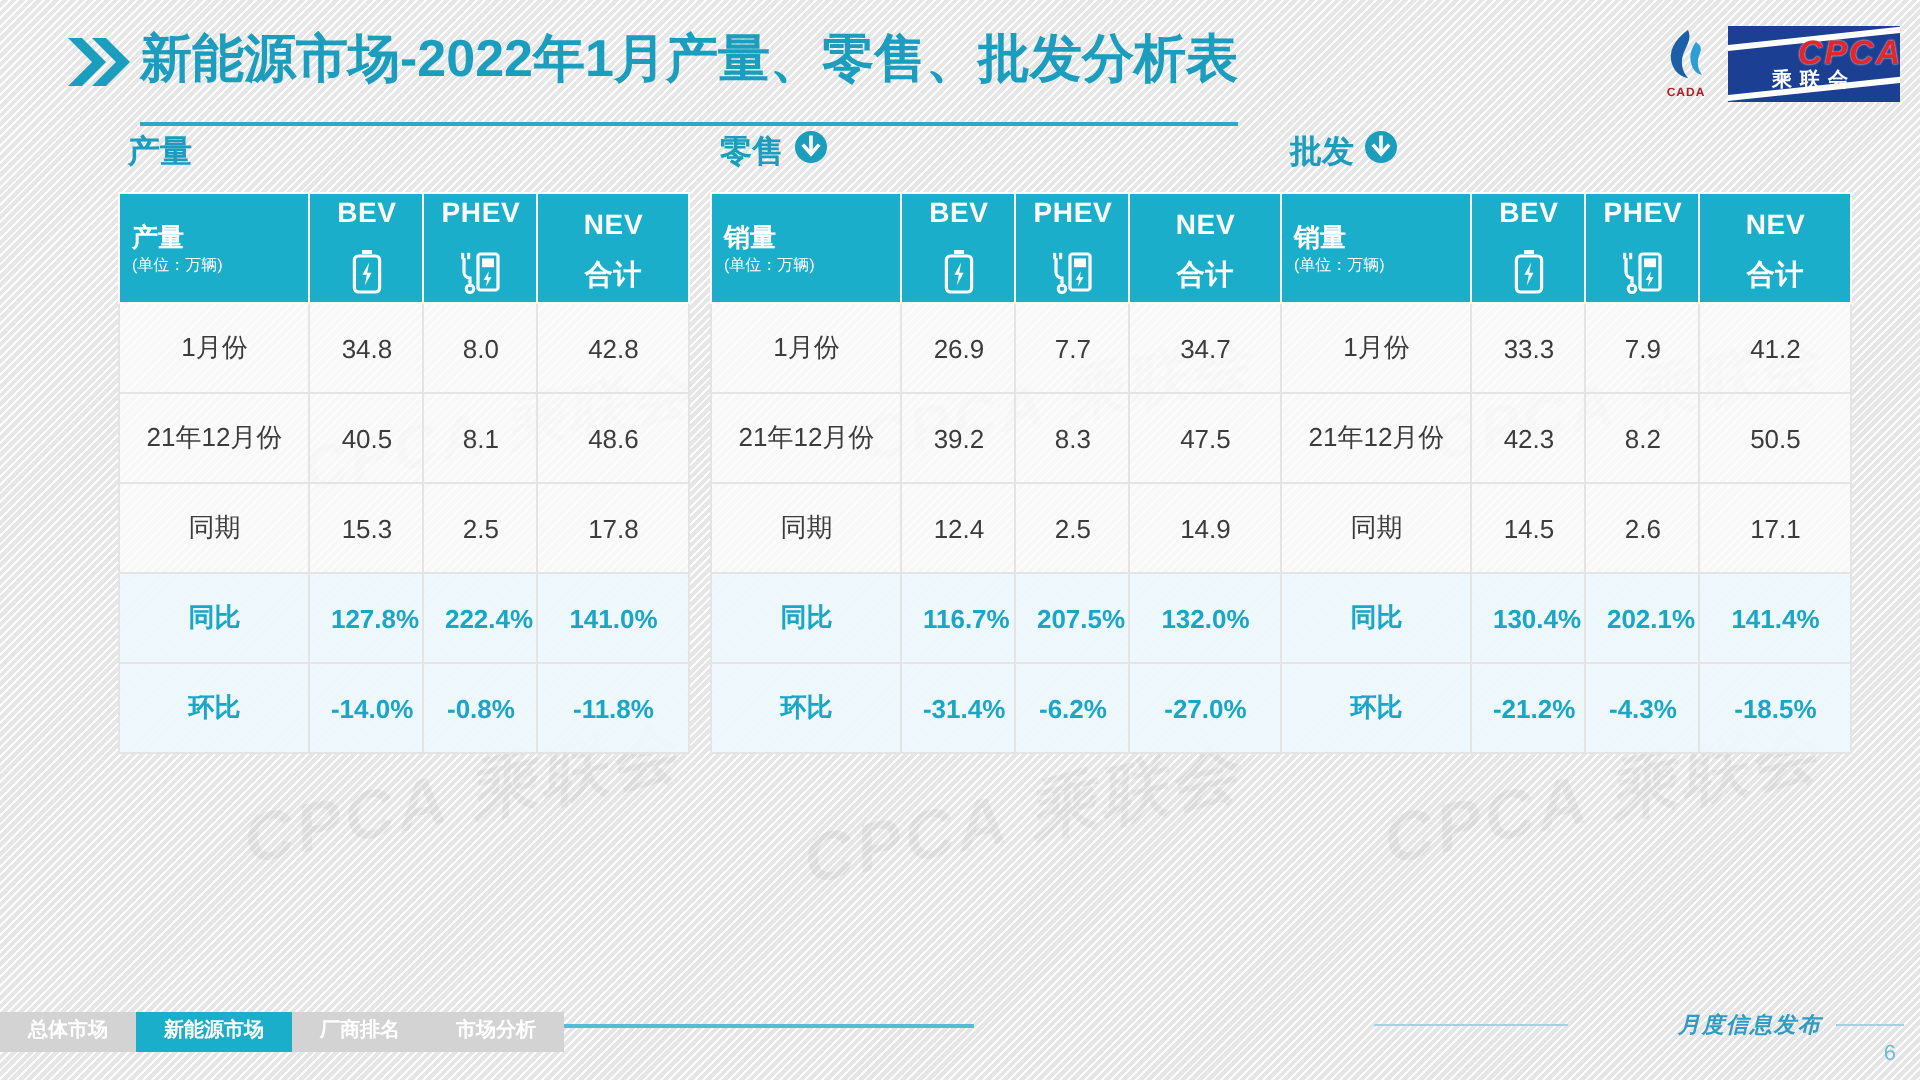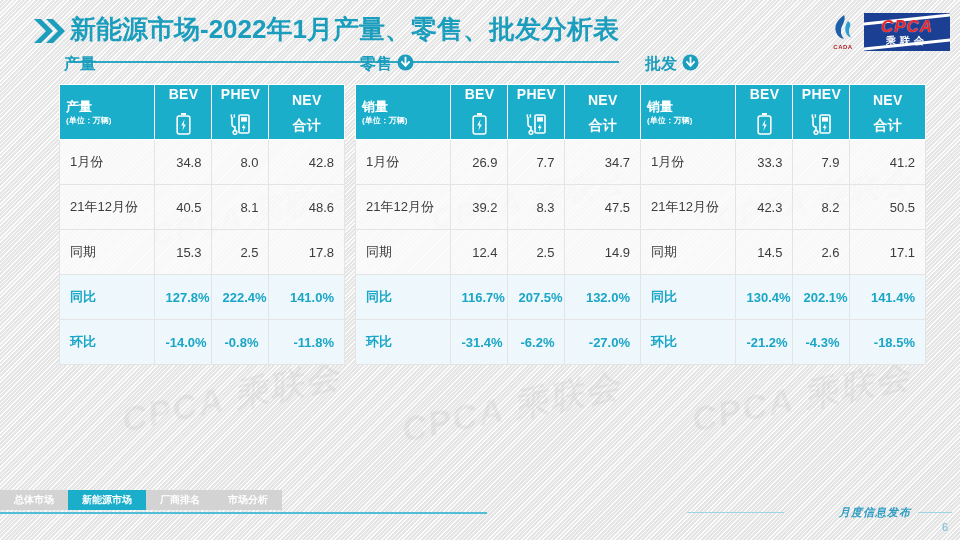--- a/index.html
+++ b/index.html
@@ -117,32 +117,33 @@
   #logo-block::after  { bottom: 5px; }
   #logo-cpca {
     font-size: 17px;
     font-weight: bold;
     font-style: italic;
     color: #e8232a;
     letter-spacing: 1px;
     line-height: 17px;
     z-index: 2;
     text-shadow: 0 0 1px #fff;
+    padding-left: 36px;
   }
   #logo-cn {
     font-size: 10px;
     font-weight: bold;
     color: #ffffff;
     letter-spacing: 4px;
     line-height: 12px;
     z-index: 2;
   }
 
   
-  .block { position: absolute; top: 50px; }
+  .block { position: absolute; top: 62px; }
   #block-0 { left: 59px;  width: 286px; }
   #block-1 { left: 355px; width: 286px; }
   #block-2 { left: 640px; width: 286px; }
 
   .block-title {
     display: flex;
     align-items: center;
     gap: 5px;
     font-size: 16px;
     font-weight: bold;
@@ -169,60 +170,61 @@
     color: #ffffff;
     border: 1px solid #ffffff;
     height: 54px;
     vertical-align: middle;
     padding: 0 6px;
     font-size: 13px;
     font-weight: bold;
   }
   th.h-label { text-align: left; padding-left: 9px; }
   .h-label .h-main { font-size: 13px; font-weight: bold; display: block; line-height: 16px; }
-  .h-label .h-unit { font-size: 8px; font-weight: bold; display: block; line-height: 11px; }
+  .h-label .h-unit { font-size: 8px; font-weight: normal; display: block; line-height: 11px; }
 
   .h-col-inner {
     display: flex;
     flex-direction: column;
     align-items: center;
     justify-content: center;
     gap: 11px;
   }
   .h-col-inner .h-text { font-size: 14px; font-weight: bold; letter-spacing: .3px; }
   .h-col-inner .h-text.two-line { line-height: 14px; }
 
   table.nev td {
     border: 1px solid #e4e4e4;
     height: 44px;
     font-size: 13px;
     color: #3c3c3c;
     padding: 0 10px;
     background: rgba(250,250,250,0.62);
+    text-align: center;
   }
   td.lbl { text-align: left; padding-left: 9px; color: #4a4a4a; }
   td.num { text-align: right; }
 
   tr.pct td {
     background: rgba(236,247,251,0.85);
     color: #1aa6c6;
     font-weight: bold;
   }
   tr.pct td.lbl { color: #1aa6c6; font-weight: bold; }
 
   
   #footer-rule {
     position: absolute;
     left: 0; top: 512px;
     width: 487px; height: 2px;
     background: #53bdd6;
   }
   #nav {
     position: absolute;
-    left: 0; top: 490px;
+    left: 0; top: 506px;
     height: 20px;
     display: flex;
   }
   .nav-tab {
     height: 20px;
     line-height: 20px;
     padding: 0 14px;
     font-size: 10px;
     font-weight: bold;
     color: #ffffff;

